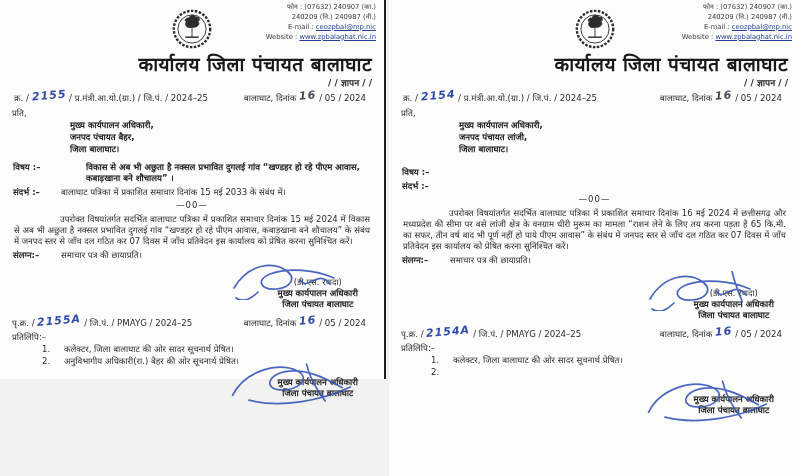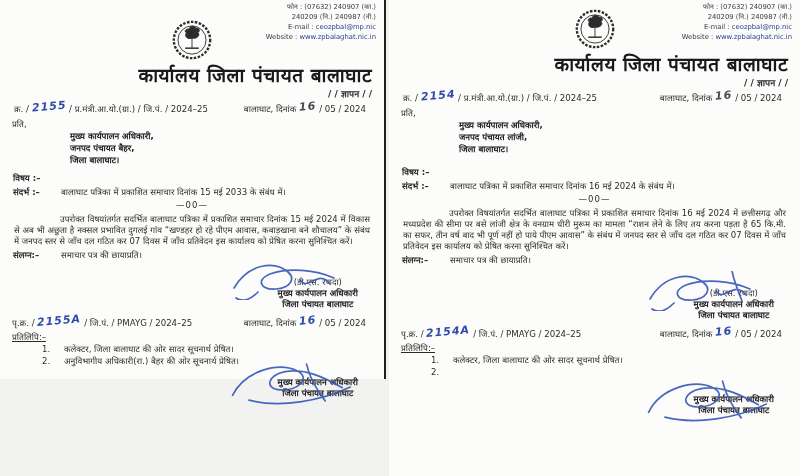--- a/index.html
+++ b/index.html
@@ -8,28 +8,28 @@
     background:#f2f2f0; overflow:hidden;
     font-family:"DejaVu Sans", sans-serif;
     color:#2b2b2b;
   }
   .page{
     position:absolute; top:0; background:#fcfcfa;
     font-size:8.5px; line-height:1.3;
   }
   .page--left{ left:0; width:386px; height:379px; border-right:2.5px solid #1e1e1e; box-sizing:border-box; }
   .page--right{ left:389px; width:411px; height:476px; }
-  .inner{ position:relative; padding:20px 12px 0 12px; }
+  .inner{ position:relative; padding:9px 12px 0 12px; }
   .page--right .inner{ padding-top:9px; }
 
   .contact{
     position:absolute; right:8px; top:3px; text-align:right;
     font-size:6.8px; line-height:1.45; color:#3c3c44;
   }
-  .contact .link{ color:#23418f; }
+  .contact .link{ color:#23418f; text-decoration:underline; }
 
   .emblem{ text-align:center; height:42px; }
   .emblem svg{ display:inline-block; }
 
   .office-title{ text-align:right; font-weight:bold; font-size:19px; letter-spacing:0.5px; color:#19191c; margin-top:1px;}
   .memo-line{ text-align:right; font-size:9px; font-weight:bold; color:#2a2a2e; margin-top:1px;}
 
   .ref-row{ display:flex; justify-content:space-between; margin-top:2px; font-size:8.6px; }
   .ref-left{ padding-left:2px; }
   .ref-right{ padding-right:6px; }
@@ -59,21 +59,21 @@
   .sig-block .wrap{ display:flex; justify-content:flex-end; padding-right:14px; }
   .sig-name{ }
   .sig-bold{ font-weight:bold; color:#232327; }
   .sig-scribble{ position:absolute; pointer-events:none; }
   .sig1 .sig-scribble{ right:8px; top:-17px; }
   .sig2 .sig-scribble{ right:-6px; top:-16px; transform:rotate(-4deg); }
 
   .endorse-row{ display:flex; justify-content:space-between; margin-top:6px; font-size:8.6px; }
   .endorse-right{ padding-right:6px; }
 
-  .copy-label{ margin-top:1px;text-decoration:underline; }
+  .copy-label{ margin-top:1px; }
   .copy-item{ display:flex; margin-top:1px; }
   .copy-num{ flex:0 0 22px; margin-left:30px; }
 
   .sig2{ margin-top:10px; }
   .page--right .sig1{ margin-top:22px; }
   .page--right .sig2{ margin-top:16px; }
   .page--right .subject-row{ margin-top:12px; }
 
   .tick{ position:absolute; background:#1c1c1c; border-radius:1px; opacity:.85; }
   .smudge{ position:absolute; color:#6b6b6b; font-size:7px; letter-spacing:2px; }
@@ -127,20 +127,21 @@
 
       <div class="to-label">प्रति,</div>
       <div class="recipient">
         <div>मुख्य कार्यपालन अधिकारी,</div>
         <div>जनपद पंचायत बैहर,</div>
         <div>जिला बालाघाट।</div>
       </div>
 
       <div class="labeled-row subject-row">
         <span class="row-label">विषय :–</span>
+        <span class="row-text">विकास से अब भी अछुता है नक्सल प्रभावित दुगलई गांव “खण्डहर हो रहे पीएम आवास, कबाड़खाना बने शौचालय” ।</span>
       </div>
       <div class="labeled-row">
         <span class="row-label">संदर्भ :–</span>
         <span class="row-text">बालाघाट पत्रिका में प्रकाशित समाचार दिनांक 15 मई 2033 के संबंध में।</span>
       </div>
 
       <div class="separator">—00—</div>
 
       <p class="body-para">उपरोक्त विषयांतर्गत सदर्भित बालाघाट पत्रिका में प्रकाशित समाचार दिनांक 15 मई 2024 में विकास से अब भी अछुता है नक्सल प्रभावित दुगलई गांव “खण्डहर हो रहे पीएम आवास, कबाड़खाना बने शौचालय” के संबंध में जनपद स्तर से जाँच दल गठित कर 07 दिवस में जाँच प्रतिवेदन इस कार्यालय को प्रेषित करना सुनिश्चित करें।</p>
 
@@ -238,21 +239,20 @@
         <div>मुख्य कार्यपालन अधिकारी,</div>
         <div>जनपद पंचायत लांजी,</div>
         <div>जिला बालाघाट।</div>
       </div>
 
       <div class="labeled-row subject-row">
         <span class="row-label">विषय :–</span>
       </div>
       <div class="labeled-row">
         <span class="row-label">संदर्भ :–</span>
-        <span class="row-text">बालाघाट पत्रिका में प्रकाशित समाचार दिनांक 16 मई 2024 के संबंध में।</span>
       </div>
 
       <div class="separator">—00—</div>
 
       <p class="body-para">उपरोक्त विषयांतर्गत सदर्भित बालाघाट पत्रिका में प्रकाशित समाचार दिनांक 16 मई 2024 में छत्तीसगढ़ और मध्यप्रदेश की सीमा पर बसे लांजी क्षेत्र के वनग्राम धीरी मुरूम का मामला “राशन लेने के लिए तय करना पड़ता है 65 कि.मी. का सफर, तीन वर्ष बाद भी पूर्ण नहीं हो पाये पीएम आवास” के संबंध में जनपद स्तर से जाँच दल गठित कर 07 दिवस में जाँच प्रतिवेदन इस कार्यालय को प्रेषित करना सुनिश्चित करें।</p>
 
       <div class="labeled-row">
         <span class="row-label">संलग्न:–</span>
         <span class="row-text">समाचार पत्र की छायाप्रति।</span>
       </div>

